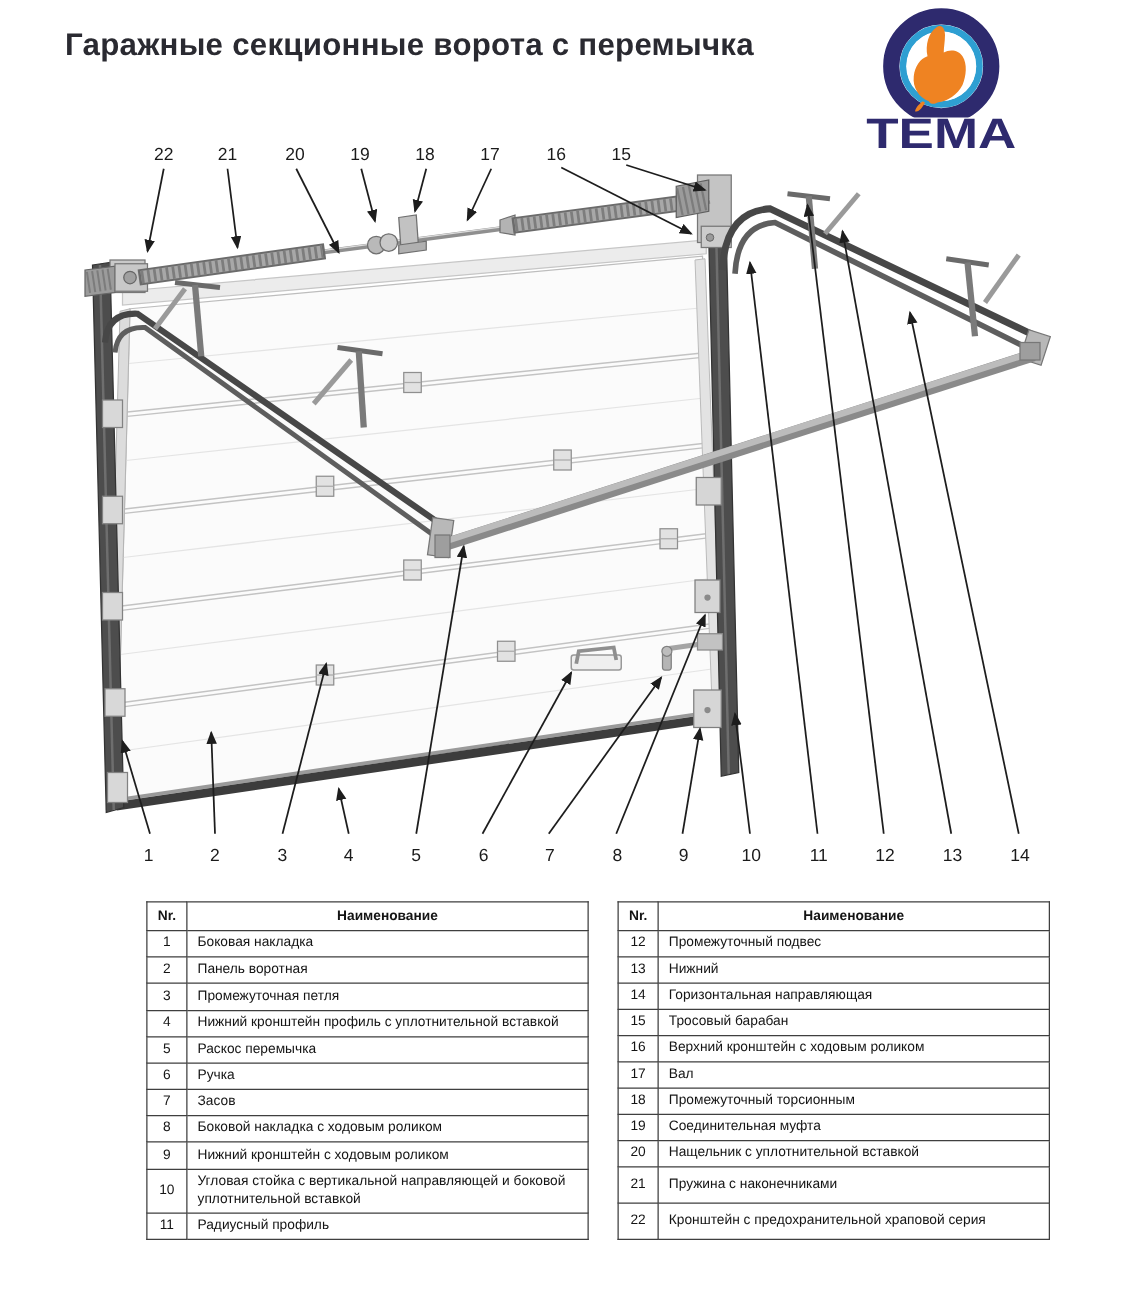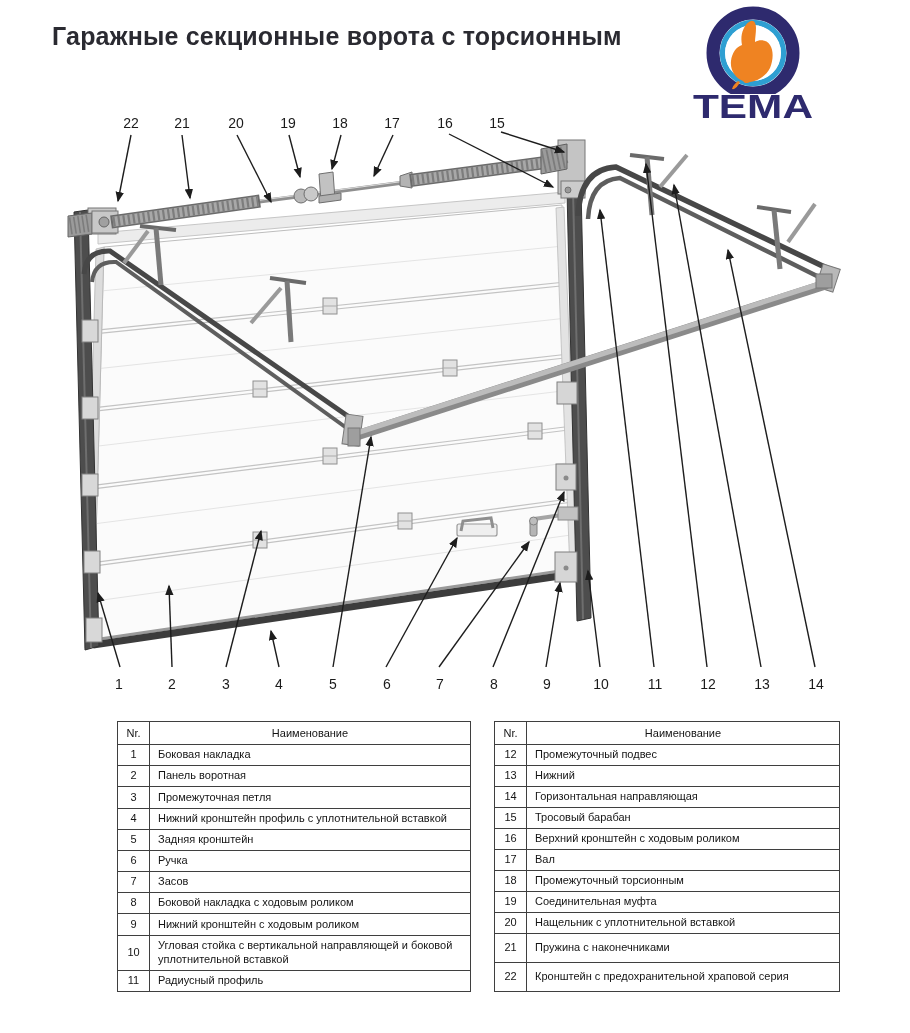--- a/index.html
+++ b/index.html
@@ -8,21 +8,21 @@
   
   #title{position:absolute;left:52px;top:20px;width:620px;
          font-size:25px;font-weight:bold;line-height:1.3;color:#2a2a31;letter-spacing:.2px;}
   #logo{position:absolute;left:688px;top:6px;width:130px;height:114px;}
   
   #diagram{position:absolute;left:0;top:0;width:910px;height:712px;}
   #diagram text{font-family:"Liberation Sans",sans-serif;font-size:14px;fill:#1b1b1b;}
   
   table.parts{position:absolute;border-collapse:collapse;background:#fff;table-layout:fixed;
               font-size:11px;color:#141414;}
-  table.parts th{border:1.2px solid #3f3f3f;font-weight:normal;text-align:center;
+  table.parts th{border:1.2px solid #3f3f3f;font-weight:bold;text-align:center;
                  padding:5px 3px;font-size:11px;}
   table.parts td{border:1.2px solid #3f3f3f;padding:3px 8px;line-height:1.25;}
   table.parts td.nr{text-align:center;padding:3px 2px;}
   #table-left{left:117px;top:721px;width:354px;height:271px;}
   #table-right{left:494px;top:721px;width:346px;height:271px;}
   #table-left col.c-nr,#table-right col.c-nr{width:32px;}
   tr.tall td{padding-top:7px;padding-bottom:7px;}
 </style>
 </head>
 <body>
@@ -258,21 +258,21 @@
       <text x="547" y="689">9</text>
       <text x="601" y="689">10</text>
       <text x="655" y="689">11</text>
       <text x="708" y="689">12</text>
       <text x="762" y="689">13</text>
       <text x="816" y="689">14</text>
     </g>
   </svg>
 
   <div id="title">
-    <div>Гаражные секционные ворота с торсионным</div>
+    <div>Гаражные секционные ворота с перемычка</div>
   </div>
 
   <svg id="logo" viewBox="0 0 130 114" xmlns="http://www.w3.org/2000/svg">
     <circle cx="65" cy="47" r="40" fill="none" stroke="#2e2a6e" stroke-width="13"></circle>
     <circle cx="65" cy="47" r="30.5" fill="none" stroke="#2e9fd2" stroke-width="5.5"></circle>
     <circle cx="65" cy="47" r="28" fill="#ffffff"></circle>
     <path fill="#ef8322" d="M55,75 C47,72 42,64 43,55 C44,47 48,41 54,39 C52,30 55,20 61,16
              C65,13 68,16 68,22 C68,27 67,32 67,36 C72,33 79,34 82,39
              C86,45 85,55 82,62 C78,70 70,75 62,76 C59,78 56,77 55,75 Z
              M52,76 C50,80 47,84 44,83 C45,79 48,77 50,75 Z"></path>
@@ -303,21 +303,21 @@
       <tr>
           <td class="nr">3</td>
           <td>Промежуточная петля</td>
         </tr>
       <tr>
           <td class="nr">4</td>
           <td>Нижний кронштейн профиль с уплотнительной вставкой</td>
         </tr>
       <tr>
           <td class="nr">5</td>
-          <td>Задняя кронштейн</td>
+          <td>Раскос перемычка</td>
         </tr>
       <tr>
           <td class="nr">6</td>
           <td>Ручка</td>
         </tr>
       <tr>
           <td class="nr">7</td>
           <td>Засов</td>
         </tr>
       <tr>

